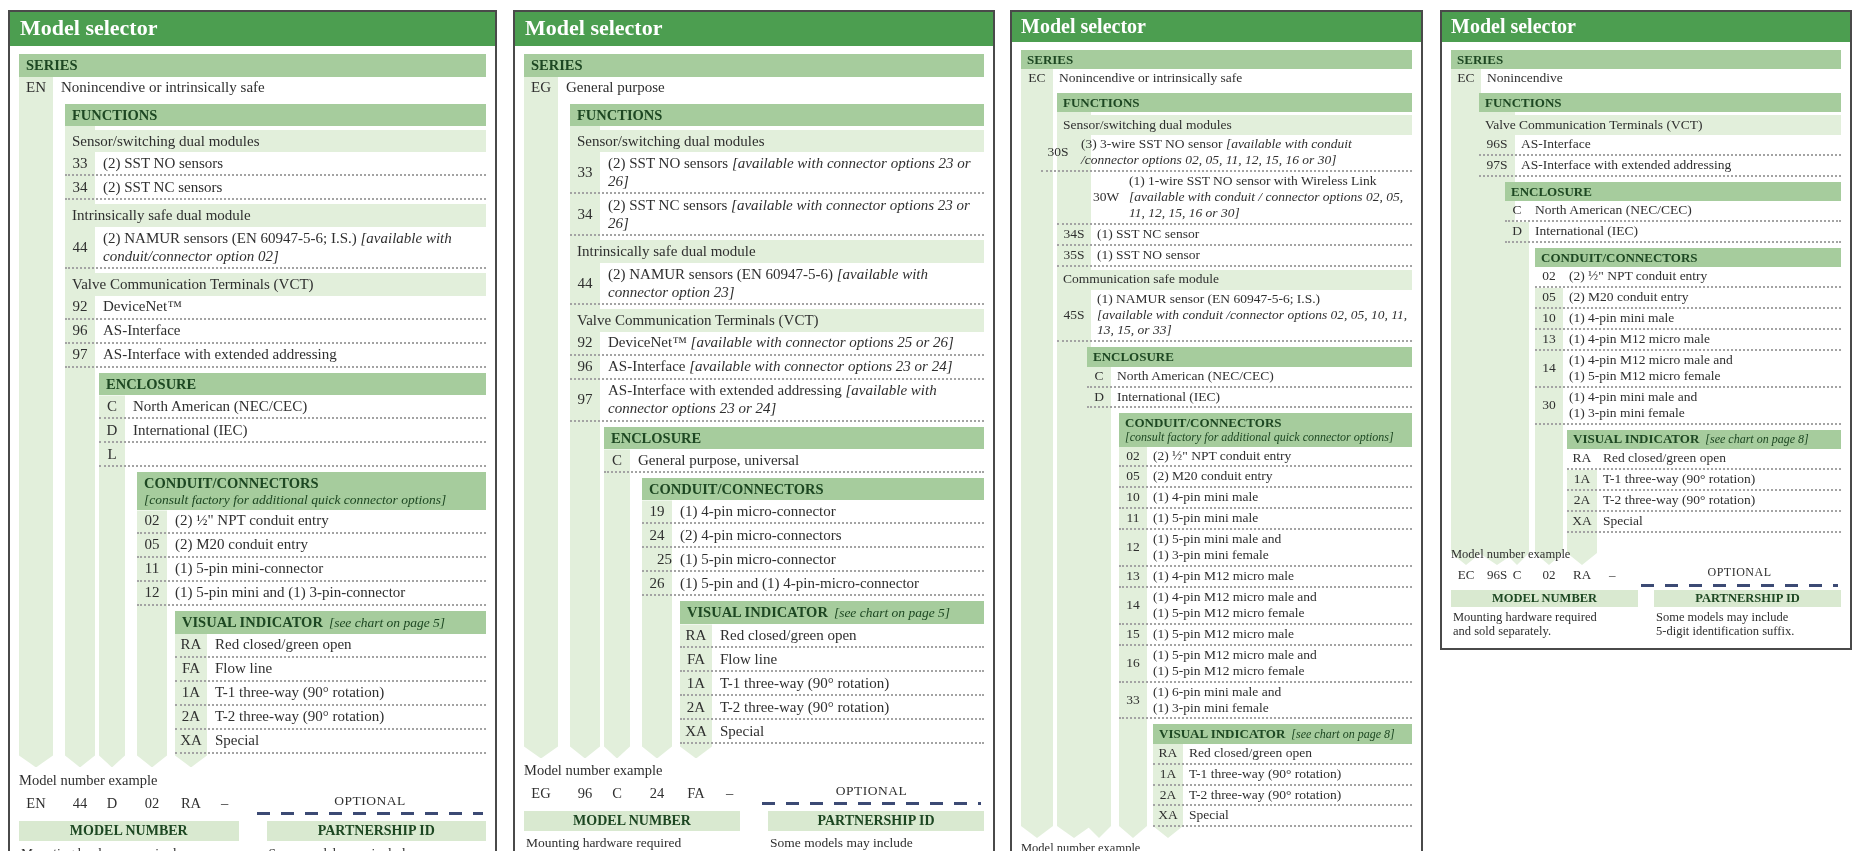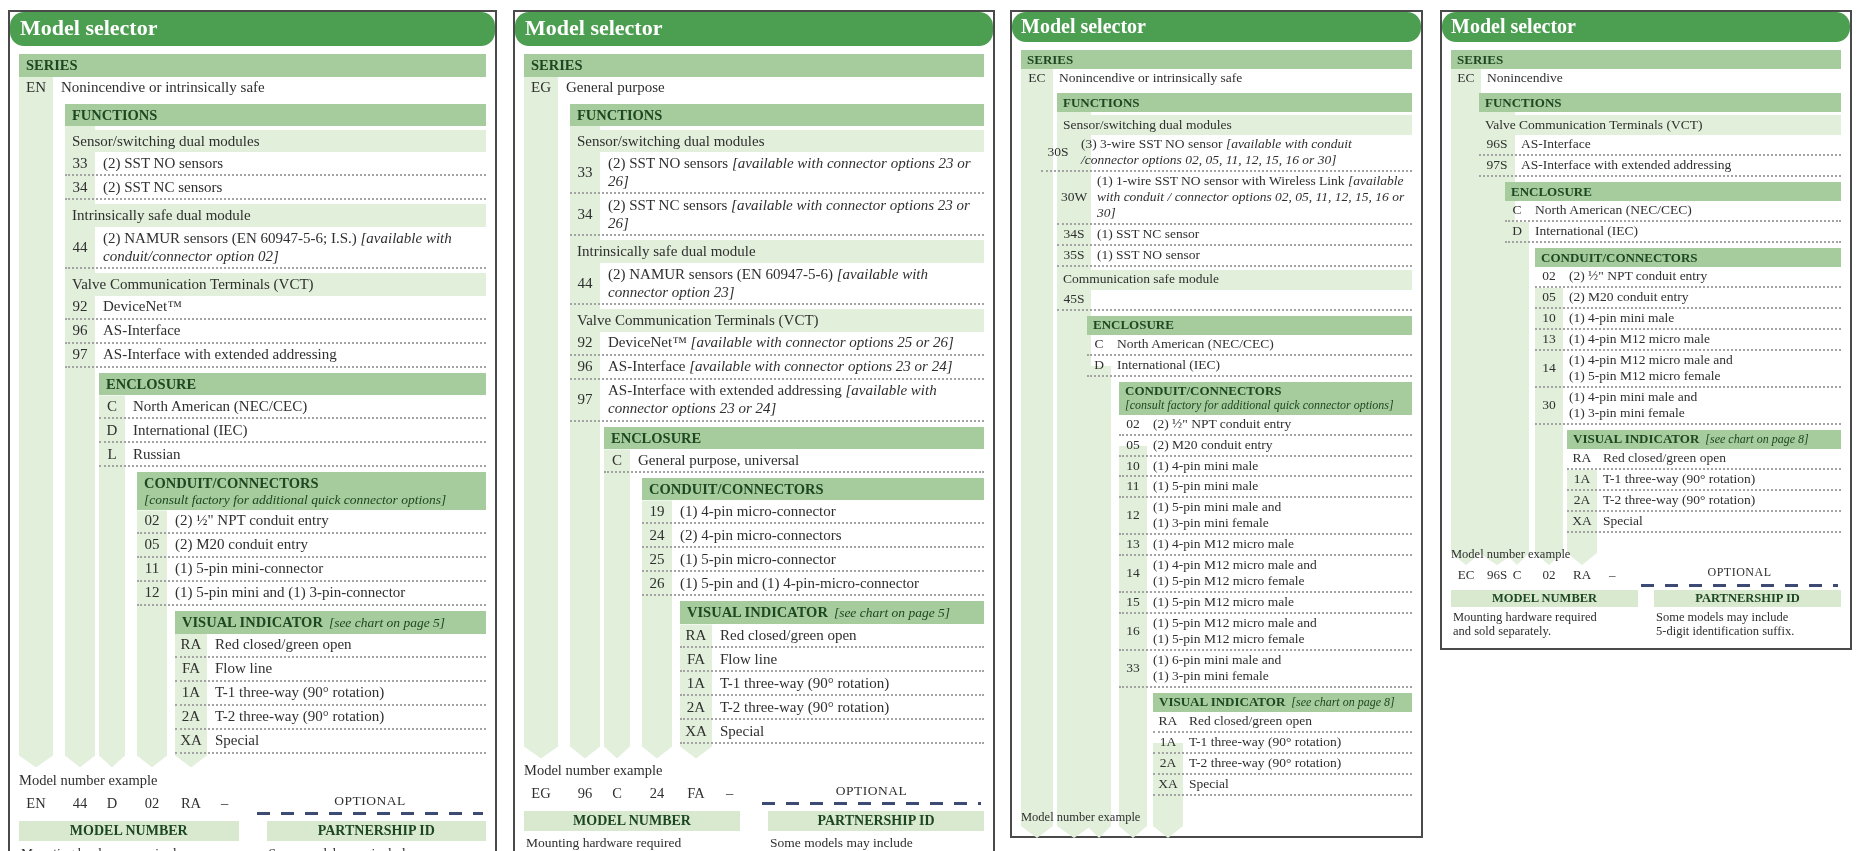--- a/index.html
+++ b/index.html
@@ -4,21 +4,21 @@
 <style>
   html,body{margin:0;padding:0;width:1866px;height:851px;background:#fff;overflow:hidden;}
   body{font-family:"Liberation Serif","DejaVu Serif",serif;color:var(--body-text,#2f2f2f);}
 
   .panel{position:absolute;top:10px;background:#fff;border:2px solid var(--panel-border,#4a4a4a);box-sizing:border-box;}
   .panel-0{left:8px;width:489px;}
   .panel-1{left:513px;width:482px;}
   .panel-2{left:1010px;width:413px;}
   .panel-3{left:1440px;width:412px;}
 
-  .panel-title{background:var(--header-green,#4c9e50);color:#fff;font-weight:bold;font-size:22px;line-height:1.2;padding:3px 10px 5px;border-radius:14px;}
+  .panel-title{background:var(--header-green,#4c9e50);color:#fff;font-weight:bold;font-size:22px;line-height:1.2;padding:3px 10px 5px;}
   .sz-narrow .panel-title,.sz-compact .panel-title{font-size:20px;padding:2px 9px 4px;}
 
   .pbody{position:relative;padding:8px 9px 10px;}
 
   .sec-bar{background:var(--section-bar-green,#a6cc9d);color:var(--dark-green-text,#1d4722);font-weight:bold;font-size:14.5px;line-height:1.25;padding:2px 7px;margin-top:5px;position:relative;z-index:1;}
   .pbody > .sec-bar:first-child{margin-top:0;}
   .sz-narrow .sec-bar,.sz-compact .sec-bar{font-size:13px;padding:1.5px 6px;}
   .sec-note-inline{font-weight:normal;font-style:italic;margin-left:6px;font-size:13.5px;}
   .sz-narrow .sec-note-inline,.sz-compact .sec-note-inline{font-size:12px;}
   .sec-note-block{font-weight:normal;font-style:italic;font-size:13.5px;line-height:1.15;}
@@ -104,21 +104,20 @@
       <div class="item" style="margin-left: 80px;">
         <span class="code" style="flex: 0 0 26px;">C</span>
         <span class="desc"><span>North American (NEC/CEC)</span></span>
       </div>
       <div class="item" style="margin-left: 80px;">
         <span class="code" style="flex: 0 0 26px;">D</span>
         <span class="desc"><span>International (IEC)</span></span>
       </div>
       <div class="item" style="margin-left: 80px;">
         <span class="code" style="flex: 0 0 26px;">L</span>
-        <span class="desc"><span>Russian</span></span>
       </div>
       <div class="sec-bar" style="margin-left: 118px;"><span class="sec-title">CONDUIT/CONNECTORS</span><div class="sec-note-block">[consult factory for additional quick connector options]</div></div>
       <div class="item" style="margin-left: 118px;">
         <span class="code" style="flex: 0 0 30px;">02</span>
         <span class="desc"><span>(2) ½" NPT conduit entry</span></span>
       </div>
       <div class="item" style="margin-left: 118px;">
         <span class="code" style="flex: 0 0 30px;">05</span>
         <span class="desc"><span>(2) M20 conduit entry</span></span>
       </div>
@@ -228,21 +227,21 @@
       <div class="sec-bar" style="margin-left: 118px;"><span class="sec-title">CONDUIT/CONNECTORS</span></div>
       <div class="item" style="margin-left: 118px;">
         <span class="code" style="flex: 0 0 30px;">19</span>
         <span class="desc"><span>(1) 4-pin micro-connector</span></span>
       </div>
       <div class="item" style="margin-left: 118px;">
         <span class="code" style="flex: 0 0 30px;">24</span>
         <span class="desc"><span>(2) 4-pin micro-connectors</span></span>
       </div>
       <div class="item" style="margin-left: 118px;">
-        <span class="code" style="flex: 0 0 30px;">25</span>
+        <span class="code" style="flex: 0 0 30px; text-align: right;">25</span>
         <span class="desc"><span>(1) 5-pin micro-connector</span></span>
       </div>
       <div class="item" style="margin-left: 118px;">
         <span class="code" style="flex: 0 0 30px;">26</span>
         <span class="desc"><span>(1) 5-pin and (1) 4-pin-micro-connector</span></span>
       </div>
       <div class="sec-bar" style="margin-left: 156px;"><span class="sec-title">VISUAL INDICATOR</span><span class="sec-note-inline">[see chart on page 5]</span></div>
       <div class="item" style="margin-left: 156px;">
         <span class="code" style="flex: 0 0 32px;">RA</span>
         <span class="desc"><span>Red closed/green open</span></span>
@@ -304,34 +303,36 @@
         <span class="code" style="flex: 0 0 32px;">EC</span>
         <span class="desc"><span>Nonincendive or intrinsically safe</span></span>
       </div>
       <div class="sec-bar" style="margin-left: 36px;"><span class="sec-title">FUNCTIONS</span></div>
       <div class="subrow" style="margin-left: 36px;">Sensor/switching dual modules</div>
       <div class="item" style="margin-left: 20px;">
         <span class="code" style="flex: 0 0 34px;">30S</span>
         <span class="desc"><span>(3) 3-wire SST NO sensor</span> <i class="note">[available with conduit /connector options 02, 05, 11, 12, 15, 16 or 30]</i></span>
       </div>
       <div class="item" style="margin-left: 36px;">
-        <span class="code" style="flex: 0 0 34px;">30W</span>
+        <span class="code" style="flex: 0 0 34px; padding-left: 32px;">30W</span>
         <span class="desc"><span>(1) 1-wire SST NO sensor with Wireless Link</span> <i class="note">[available with conduit / connector options 02, 05, 11, 12, 15, 16 or 30]</i></span>
       </div>
       <div class="item" style="margin-left: 36px;">
         <span class="code" style="flex: 0 0 34px;">34S</span>
         <span class="desc"><span>(1) SST NC sensor</span></span>
       </div>
       <div class="item" style="margin-left: 36px;">
         <span class="code" style="flex: 0 0 34px;">35S</span>
         <span class="desc"><span>(1) SST NO sensor</span></span>
       </div>
       <div class="subrow" style="margin-left: 36px;">Communication safe module</div>
       <div class="item" style="margin-left: 36px;">
         <span class="code" style="flex: 0 0 34px;">45S</span>
+        <span class="desc"><span>(1) NAMUR sensor (EN 60947-5-6; I.S.)</span><i class="note">
+[available with conduit /connector options 02, 05, 10, 11, 13, 15, or 33]</i></span>
       </div>
       <div class="sec-bar" style="margin-left: 66px;"><span class="sec-title">ENCLOSURE</span></div>
       <div class="item" style="margin-left: 66px;">
         <span class="code" style="flex: 0 0 24px;">C</span>
         <span class="desc"><span>North American (NEC/CEC)</span></span>
       </div>
       <div class="item" style="margin-left: 66px;">
         <span class="code" style="flex: 0 0 24px;">D</span>
         <span class="desc"><span>International (IEC)</span></span>
       </div>

